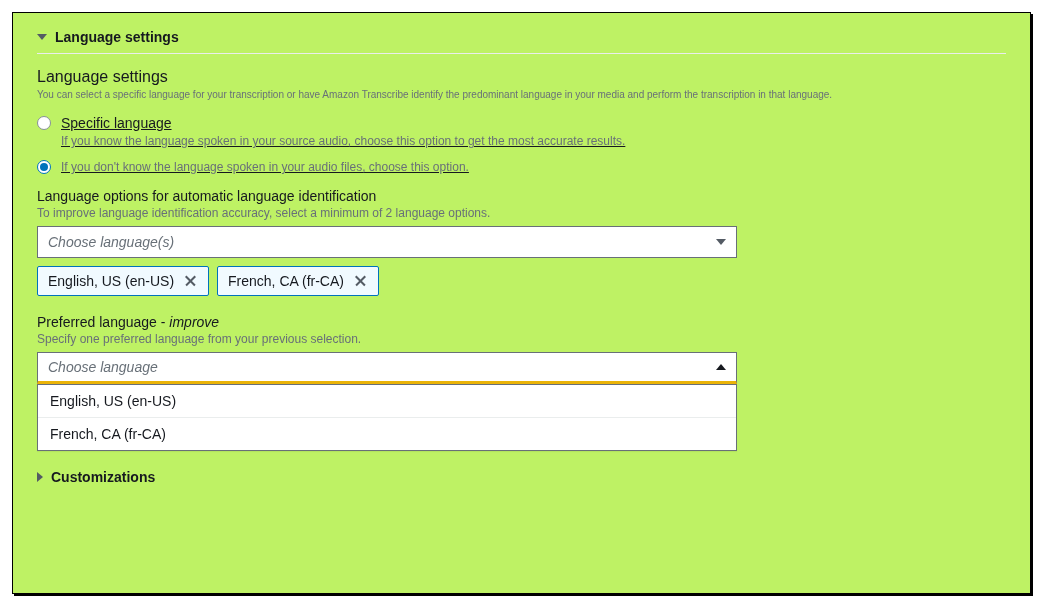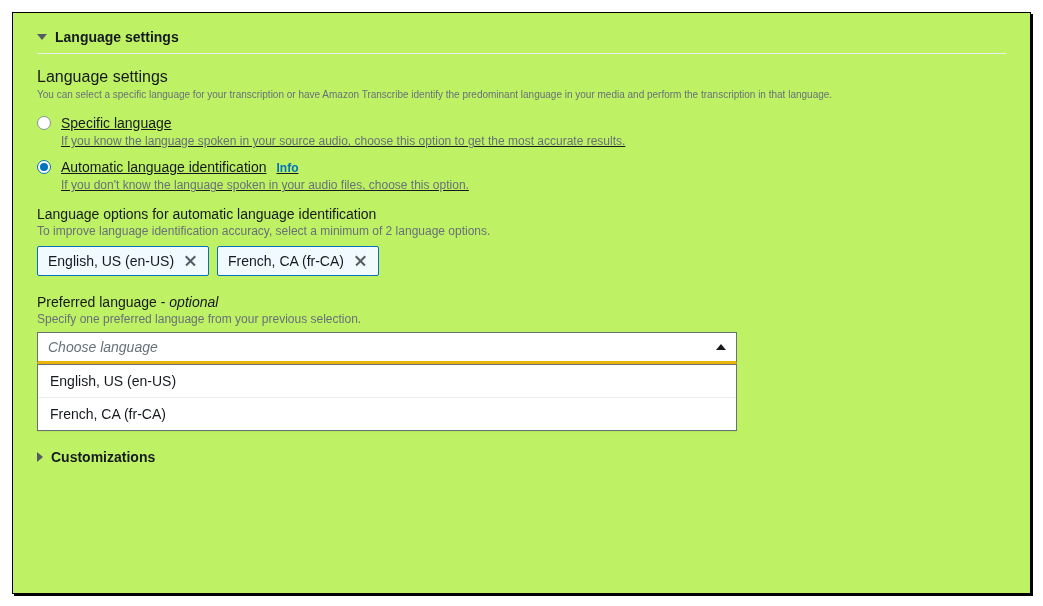--- a/index.html
+++ b/index.html
@@ -240,46 +240,46 @@
         <div class="radio-circle"></div>
         <div>
           <div class="radio-label">Specific language</div>
           <div class="radio-sub">If you know the language spoken in your source audio, choose this option to get the most accurate results.</div>
         </div>
       </div>
 
       <div class="radio-item">
         <div class="radio-circle selected"></div>
         <div>
-          <div class="radio-label-row">
-            <span class="radio-label">Automatic language identification</span>
-            <span class="info-link">Info</span>
-          </div>
           <div class="radio-sub">If you don't know the language spoken in your audio files, choose this option.</div>
         </div>
       </div>
 
     </div>
 
     <div class="field-label">Language options for automatic language identification</div>
     <div class="field-desc">To improve language identification accuracy, select a minimum of 2 language options.</div>
+    <div class="select-box">
+      <span class="select-placeholder">Choose language(s)</span>
+      <span class="select-caret down"></span>
+    </div>
 
     <div class="token-row">
       <div class="token">
         <span>English, US (en-US)</span>
         <span class="token-close"></span>
       </div>
       <div class="token">
         <span>French, CA (fr-CA)</span>
         <span class="token-close"></span>
       </div>
     </div>
 
     <div class="field-label">
-      <span>Preferred language</span><span> - </span><span class="optional">optional</span>
+      <span>Preferred language</span><span> - </span><span class="optional">improve</span>
     </div>
     <div class="field-desc">Specify one preferred language from your previous selection.</div>
     <div class="select-box open">
       <span class="select-placeholder">Choose language</span>
       <span class="select-caret up"></span>
     </div>
     <div class="dropdown-open">
       <div class="dropdown-option">English, US (en-US)</div>
       <div class="dropdown-option">French, CA (fr-CA)</div>
     </div>

